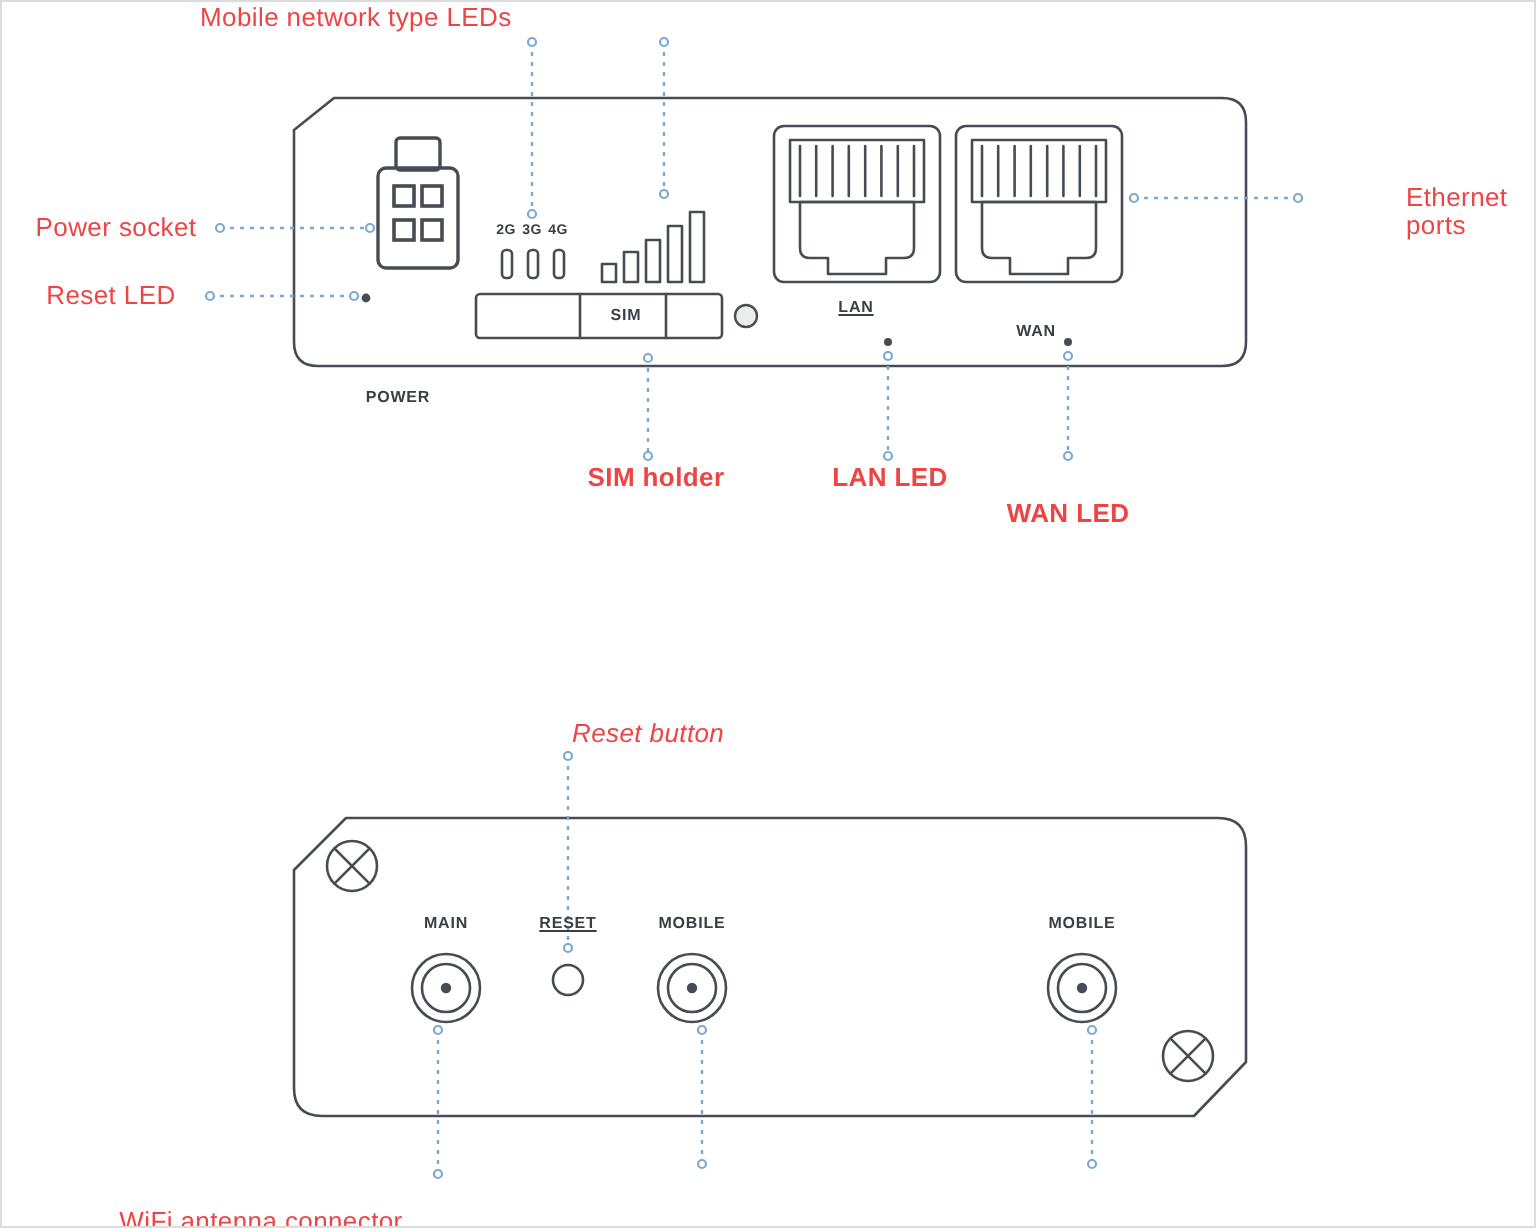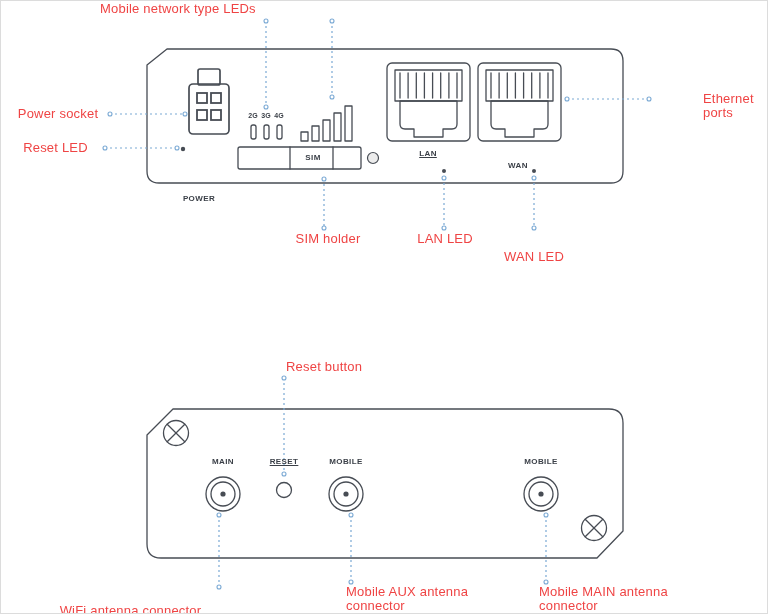--- a/index.html
+++ b/index.html
@@ -3,21 +3,21 @@
 <meta charset="utf-8">
 <style>
   * { margin:0; padding:0; box-sizing:border-box; }
   html,body { background:#ffffff; }
   body { font-family:"Liberation Sans", sans-serif; }
   .stage { position:relative; width:768px; height:614px; background:#ffffff; overflow:hidden; border:1px solid #dcdcdc; }
   .art { position:absolute; left:0; top:0; }
 
   .callout { position:absolute; color:#ef4444; font-size:13px; line-height:14px; letter-spacing:0.2px; white-space:normal; }
   .right { text-align:center; }
-  .center { text-align:center; }
+  .center { text-align:center;font-weight:bold; }
 
   .panel-label { position:absolute; color:#3a3f47; font-size:8px; font-weight:bold; letter-spacing:0.4px; text-align:center; }
   .tiny { font-size:7px; letter-spacing:0.2px; }
 
   
   .line-art { stroke:#474c54; fill:none; stroke-width:1.3; stroke-linejoin:round; stroke-linecap:round; }
   .thick { stroke-width:1.7; }
   .pin { fill:#ffffff; stroke:#474c54; stroke-width:1.8; }
   .fill-dot { fill:#474c54; stroke:none; }
   .btn { fill:#ececec; stroke:#474c54; stroke-width:1.2; }
@@ -175,24 +175,22 @@
     </g>
   </svg>
 
   <div class="callout" style="left:99px; top:1px;">Mobile network type LEDs</div>
   <div class="callout right" style="left:10px; top:106px; width:94px;">Power socket</div>
   <div class="callout right" style="left:10px; top:140px; width:89px;">Reset LED</div>
   <div class="callout" style="left:656px; top:91px;margin-left:46px;">Ethernet ports</div>
   <div class="callout center" style="left:267px; top:231px; width:120px;">SIM holder</div>
   <div class="callout center" style="left:384px; top:231px; width:120px;">LAN LED</div>
   <div class="callout center" style="left:473px; top:249px; width:120px;">WAN LED</div>
-  <div class="callout" style="left:285px; top:359px;">Reset button</div>
+  <div class="callout" style="left:285px; top:359px;font-style:italic;">Reset button</div>
   <div class="callout right" style="left:38px; top:587px; width:183px;margin-top:16px;">WiFi antenna connector</div>
-  <div class="callout" style="left:345px; top:584px; width:135px;">Mobile AUX antenna connector</div>
-  <div class="callout" style="left:538px; top:584px; width:135px;">Mobile MAIN antenna connector</div>
 
   <div class="panel-label" style="left:168px; top:149px; width:60px;margin-top:44px;">POWER</div>
   <div class="panel-label tiny" style="left:242px; top:111px; width:20px;">2G</div>
   <div class="panel-label tiny" style="left:255px; top:111px; width:20px;">3G</div>
   <div class="panel-label tiny" style="left:268px; top:111px; width:20px;">4G</div>
   <div class="panel-label" style="left:290px; top:152px; width:44px;">SIM</div>
   <div class="panel-label" style="left:397px; top:148px; width:60px;text-decoration:underline;">LAN</div>
   <div class="panel-label" style="left:487px; top:160px; width:60px;">WAN</div>
 
   <div class="panel-label" style="left:192px; top:456px; width:60px;">MAIN</div>

